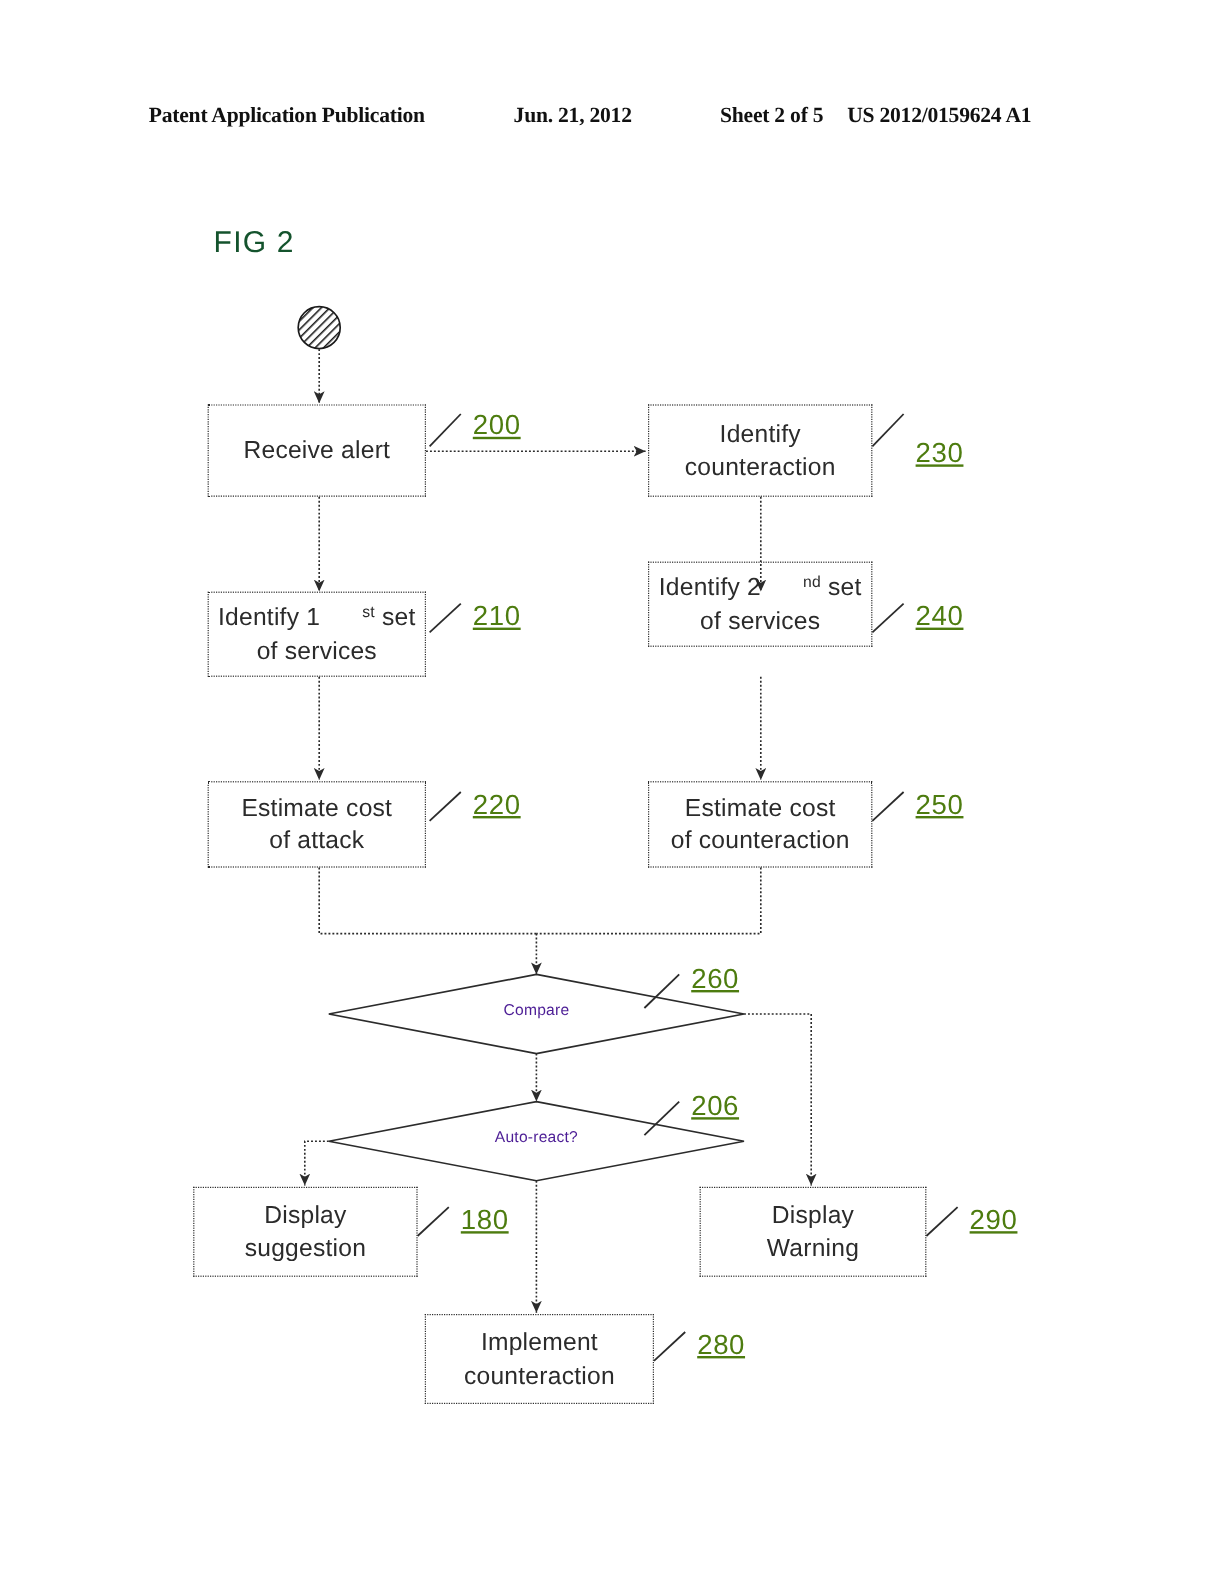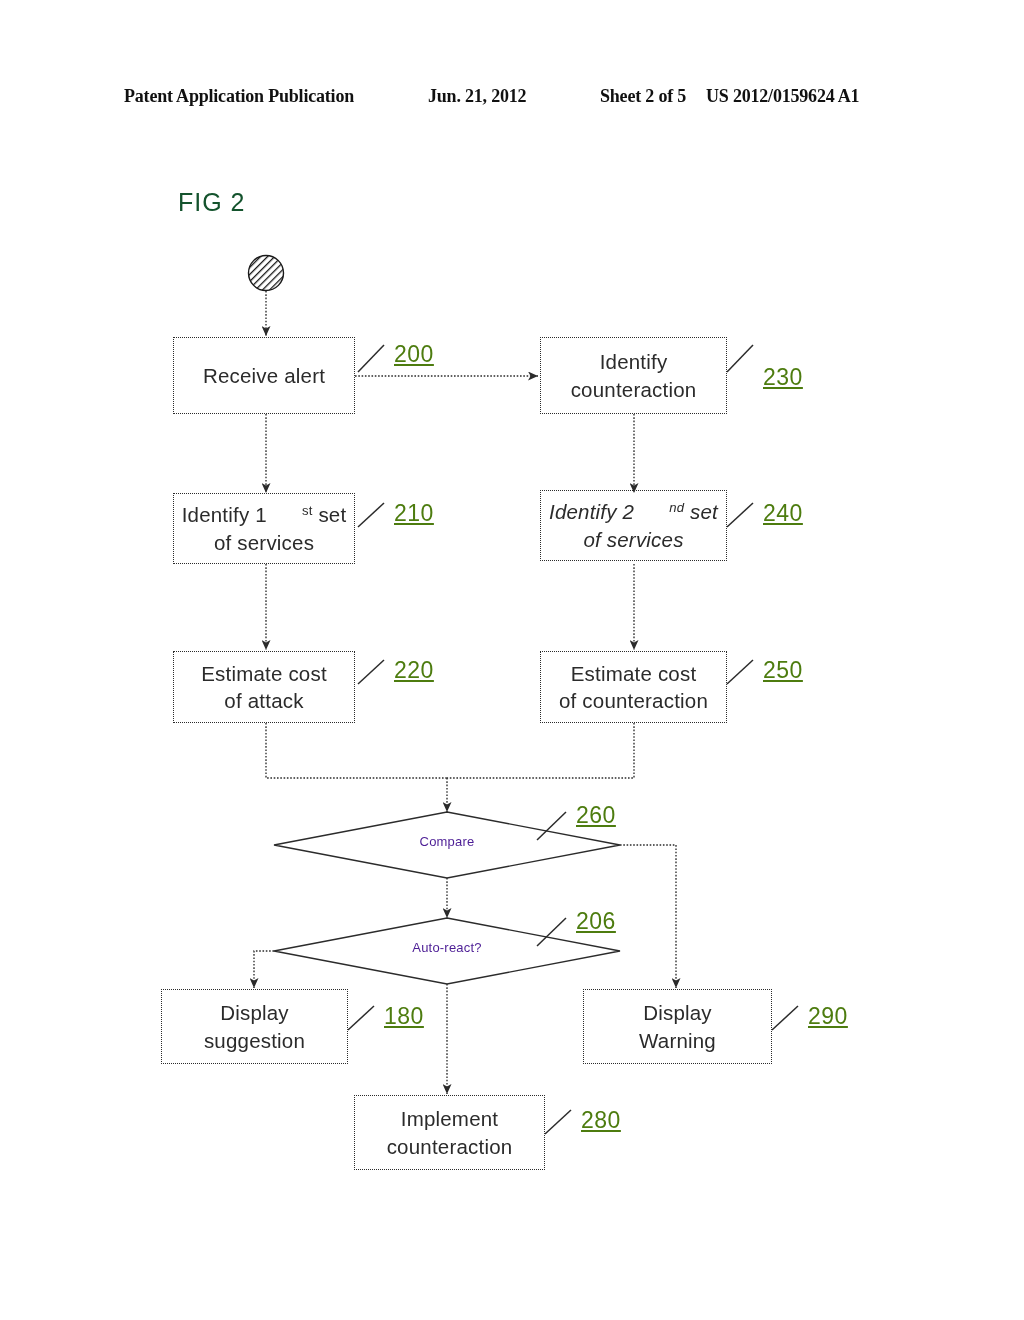--- a/index.html
+++ b/index.html
@@ -180,21 +180,21 @@
     <span>Identify</span><br><span>counteraction</span>
   </span>
 </div>
 
 <div class="node" style="left:173px; top:493px; width:182px; height:71px;">
   <span class="node-text">
     <span>Identify 1</span><sup>st</sup><span> set</span><br><span>of services</span>
   </span>
 </div>
 
-<div class="node" style="left:540px; top:490px; width:187px; height:71px;font-style:italic;">
+<div class="node" style="left:540px; top:468px; width:187px; height:71px;">
   <span class="node-text">
     <span>Identify 2</span><sup>nd</sup><span> set</span><br><span>of services</span>
   </span>
 </div>
 
 <div class="node" style="left:173px; top:651px; width:182px; height:72px;">
   <span class="node-text">
     <span>Estimate cost</span><br><span>of attack</span>
   </span>
 </div>

